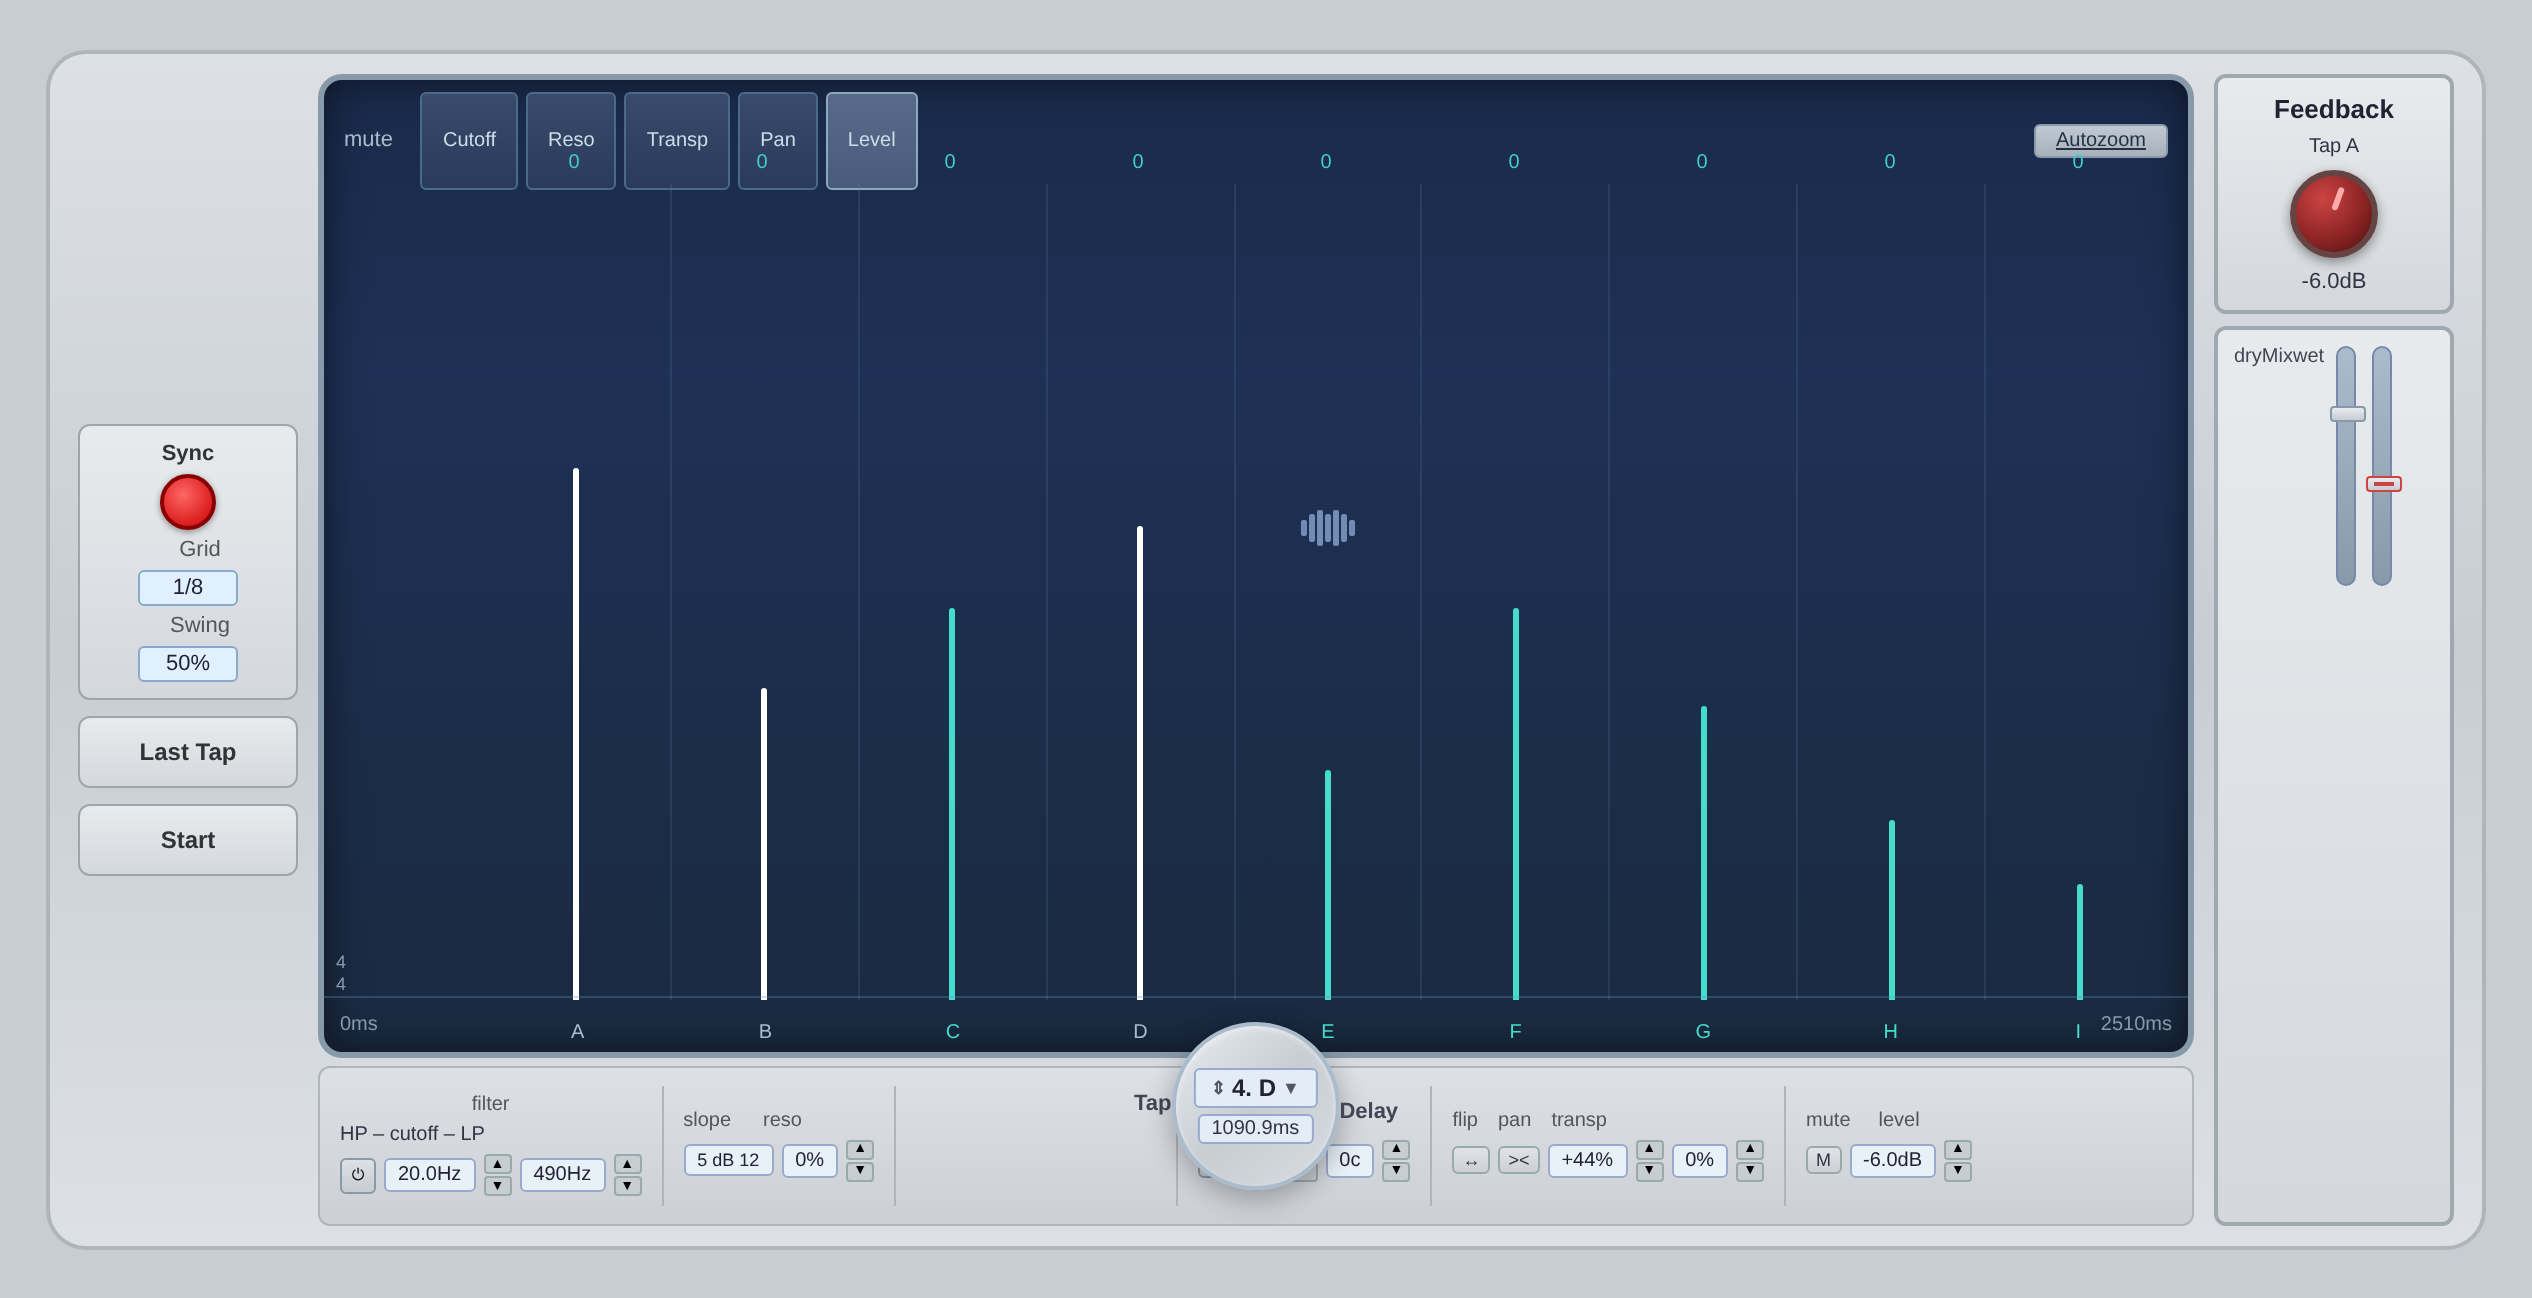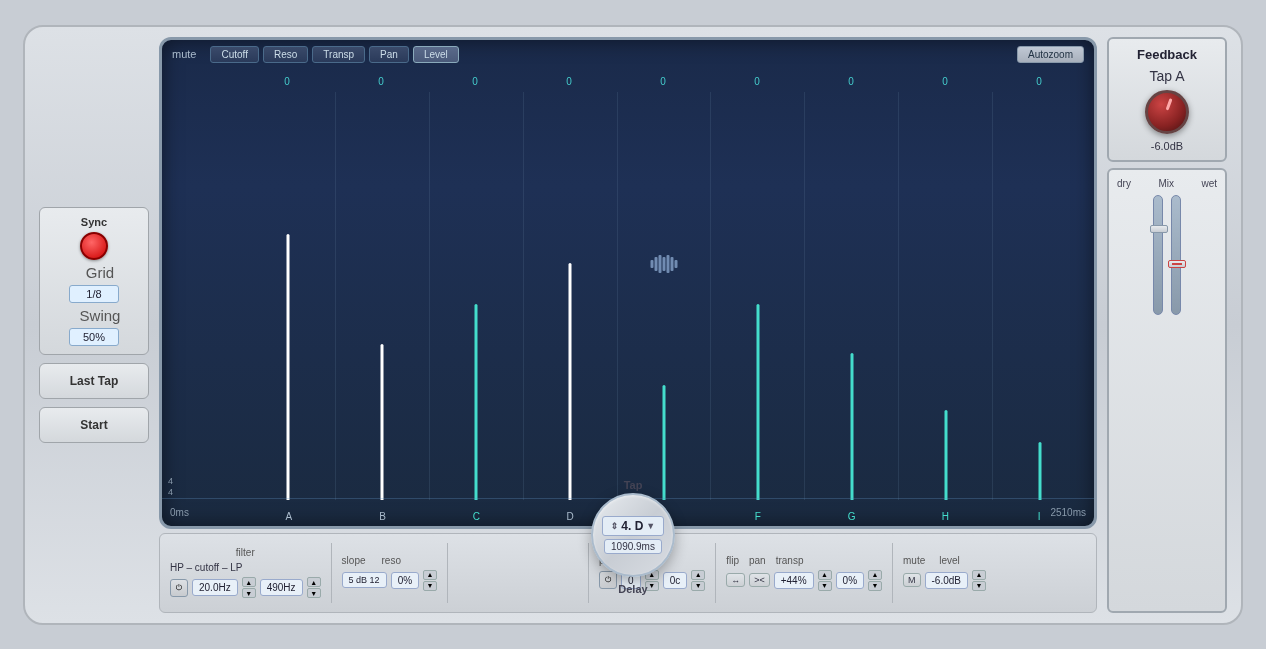--- a/index.html
+++ b/index.html
@@ -67,21 +67,21 @@
       border: 1px solid #88aacc;
       border-radius: 3px;
       padding: 2px 8px;
       font-size: 11px;
       color: #223;
       min-width: 50px;
       text-align: center;
     }
 
     .sub-label {
-      font-size: 15px;
+      font-size: 11px;
       color: #555;
       margin-left: 12px;
     }
 
     .action-box {
       background: linear-gradient(180deg, #e8ebee 0%, #d4d8dc 100%);
       border: 1px solid #a0a5aa;
       border-radius: 6px;
       padding: 10px 14px;
       text-align: center;
@@ -125,39 +125,40 @@
       color: #aabbcc;
       margin-right: 10px;
     }
 
     .seq-btn {
       background: linear-gradient(180deg, #3a4a6a 0%, #2a3a5a 100%);
       border: 1px solid #4a6a8a;
       border-radius: 3px;
       color: #ccdde8;
       font-size: 10px;
-      padding: 2px 10px;
+      padding: 18px 10px;
       cursor: pointer;
       text-align: center;
     }
 
     .seq-btn.active {
       background: linear-gradient(180deg, #5a6a8a 0%, #4a5a7a 100%);
       border-color: #8aaabb;
     }
 
     .autozoom-btn {
       margin-left: auto;
       background: linear-gradient(180deg, #c0c8d4 0%, #a8b0bc 100%);
       border: 1px solid #8899aa;
       border-radius: 3px;
       color: #223344;
       font-size: 10px;
       padding: 2px 10px;
       cursor: pointer;
+      text-decoration: underline;
     }
 
     
     .seq-bottom {
       position: absolute;
       bottom: 0;
       left: 0;
       right: 0;
       height: 28px;
       display: flex;
@@ -300,21 +301,21 @@
 
     .feedback-title {
       font-size: 13px;
       font-weight: bold;
       color: #223;
       width: 100%;
       text-align: center;
     }
 
     .tap-a-label {
-      font-size: 14px;
+      font-size: 10px;
       color: #334;
     }
 
     .knob {
       width: 44px;
       height: 44px;
       border-radius: 50%;
       background: radial-gradient(circle at 35% 30%, #cc4444 0%, #882222 60%, #441111 100%);
       border: 3px solid #664444;
       box-shadow: 0 2px 6px rgba(0,0,0,0.4);
@@ -338,21 +339,20 @@
       font-size: 11px;
       color: #334;
     }
 
     .mix-box {
       background: linear-gradient(180deg, #e8ebee 0%, #d4d8dc 100%);
       border: 2px solid #a0a8b0;
       border-radius: 6px;
       padding: 8px;
       display: flex;
-      flex-direction: column;
       gap: 6px;
       flex: 1;
     }
 
     .mix-header {
       display: flex;
       justify-content: space-between;
       font-size: 10px;
       color: #445;
     }
@@ -619,21 +619,21 @@
             <div class="arrow-btn">▲</div>
             <div class="arrow-btn">▼</div>
           </div>
         </div>
       </div>
 
     </div>
 
   </div>
 
-  <div style="position:absolute; bottom: 28px; left:50%; transform:translateX(-50%); display:flex; flex-direction:column; align-items:center; z-index:20;">
+  <div style="position:absolute; bottom: 28px; left:50%; transform:translateX(-50%); display:flex; flex-direction:row; align-items:center; z-index:20;">
     <span style="font-size:11px;font-weight:bold;color:#445;margin-bottom:2px;">Tap</span>
     <div style="width:84px;height:84px;border-radius:50%;background:linear-gradient(135deg,#e8ecf0,#c8cdd4,#d8dce2);border:2px solid #aabbcc;box-shadow:0 4px 14px rgba(0,0,0,0.3),inset 0 1px 3px rgba(255,255,255,0.5);display:flex;align-items:center;justify-content:center;flex-direction:column;gap:3px;">
       <div style="background:#e4edf6;border:1px solid #99aacc;border-radius:3px;font-size:12px;font-weight:bold;color:#223;padding:2px 8px;display:flex;align-items:center;gap:3px;min-width:58px;justify-content:center;">
         <span style="font-size:9px;color:#556;">⇕</span>
         <span>4. D</span>
         <span style="font-size:9px;color:#556;">▼</span>
       </div>
       <div style="background:#e4edf6;border:1px solid #99aacc;border-radius:3px;font-size:10px;color:#334;padding:1px 6px;min-width:58px;text-align:center;">1090.9ms</div>
     </div>
     <span style="font-size:11px;font-weight:bold;color:#445;margin-top:6px;">Delay</span>

